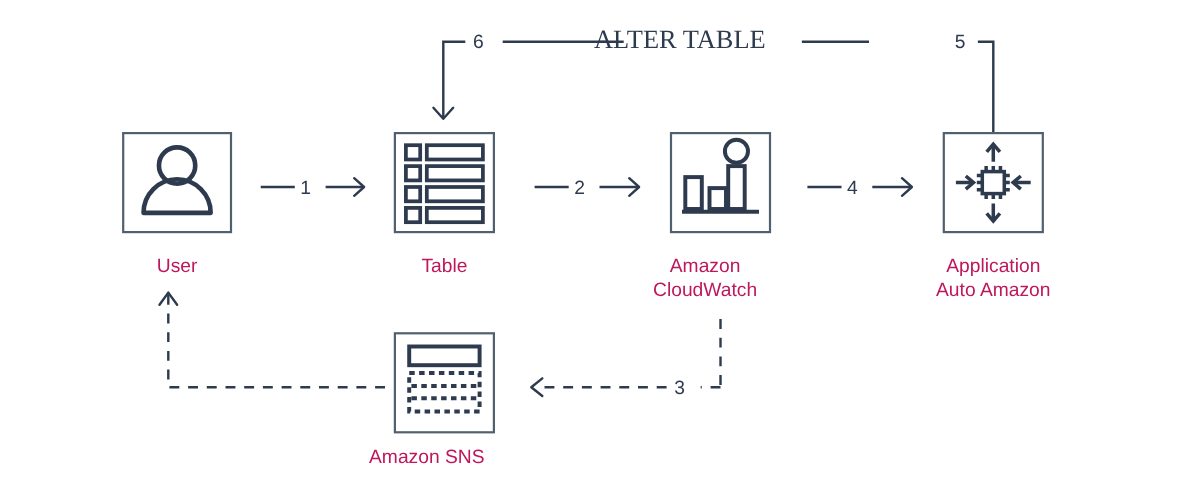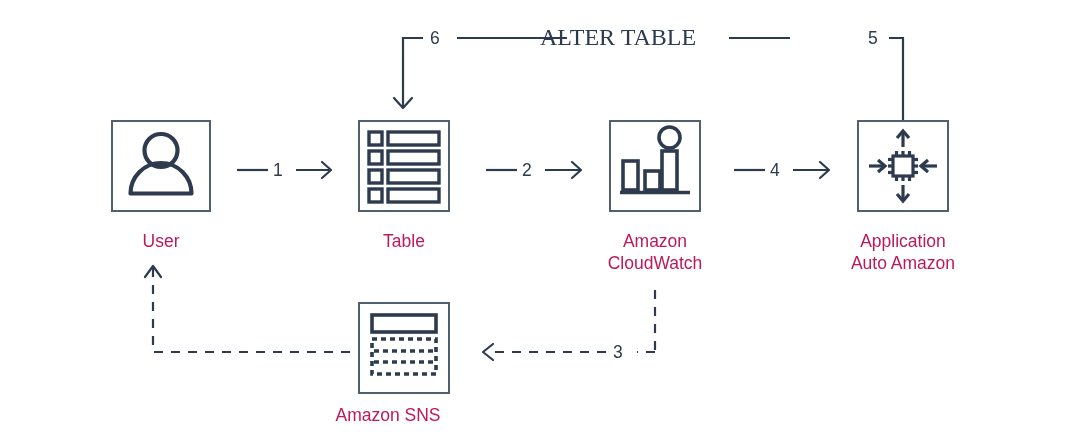--- a/index.html
+++ b/index.html
@@ -148,21 +148,21 @@
     <div class="node-box" style="left:609px; top:120px; width:92px; height:92px;"></div>
     <svg class="icon-svg" style="left:609px; top:120px;" width="92" height="92" viewBox="0 0 92 92" xmlns="http://www.w3.org/2000/svg">
       <g fill="none" stroke="#2E3B4E" stroke-width="3.6">
         <circle cx="60.5" cy="17.5" r="10.5"></circle>
         <rect x="14" y="41" width="15" height="29"></rect>
         <rect x="36" y="51" width="15" height="19"></rect>
         <rect x="53" y="31" width="15" height="39"></rect>
         <line x1="11" y1="72.5" x2="81" y2="72.5"></line>
       </g>
     </svg>
-    <div class="node-label" style="left:555px; top:230px; width:200px;">Amazon
+    <div class="node-label" style="left:541px; top:230px; width:200px;">Amazon
 CloudWatch</div>
   </div>
 
   <div class="node">
     <div class="node-box" style="left:857px; top:120px; width:92px; height:92px;"></div>
     <svg class="icon-svg" style="left:857px; top:120px;" width="92" height="92" viewBox="0 0 92 92" xmlns="http://www.w3.org/2000/svg">
       <g fill="none" stroke="#2E3B4E" stroke-width="3.2" stroke-linecap="butt" stroke-linejoin="miter">
 
         <rect x="36" y="36" width="20" height="20"></rect>
 

